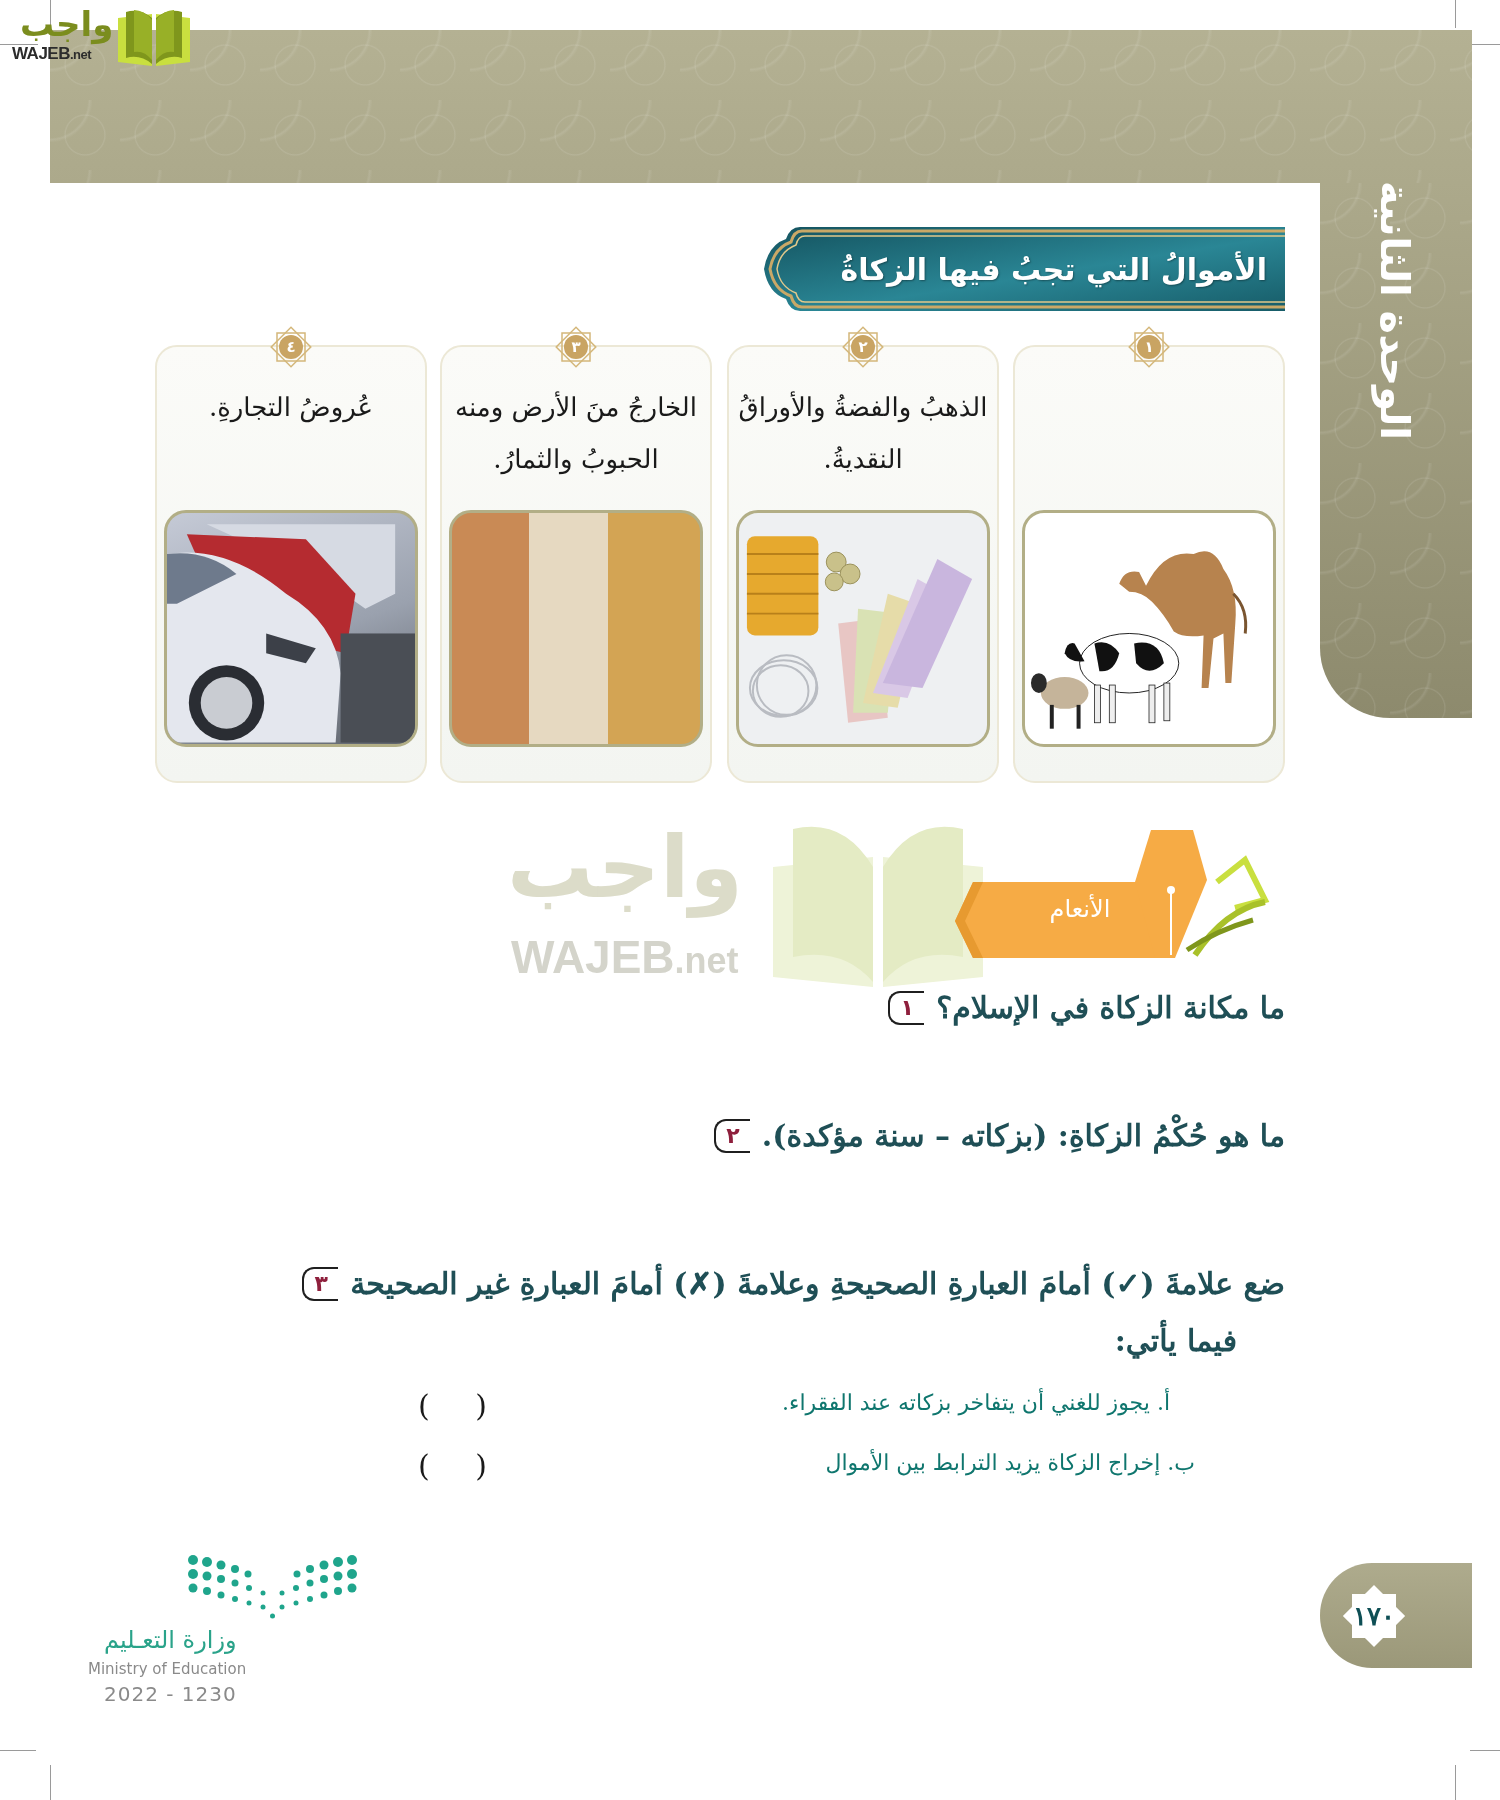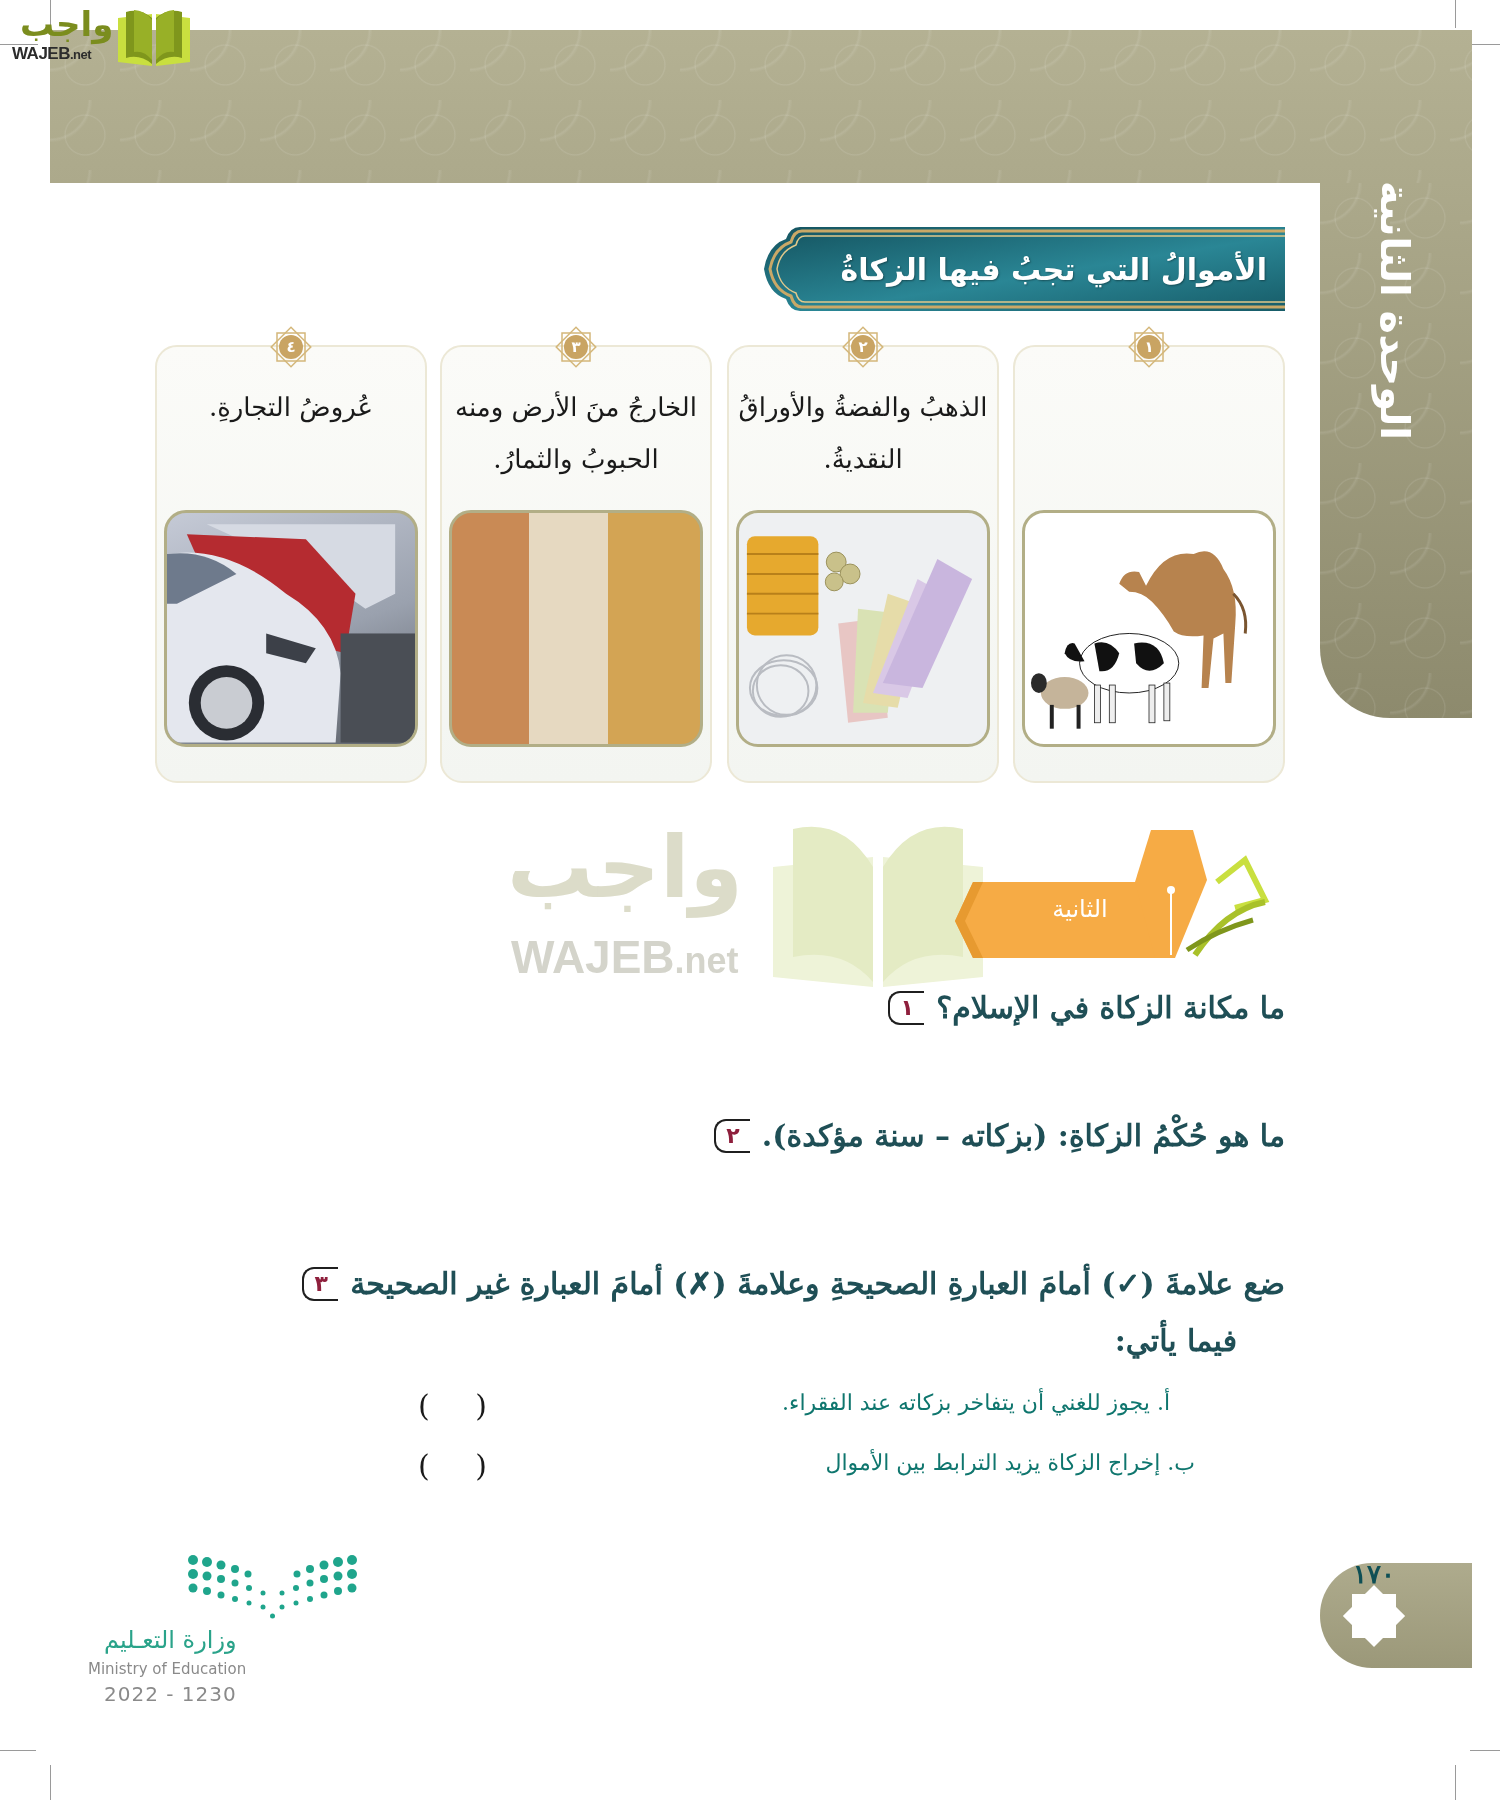--- a/index.html
+++ b/index.html
@@ -124,21 +124,21 @@
   .moe-year { position: absolute; left: 104px; top: 1682px; font-family: "DejaVu Sans", sans-serif; font-size: 20px; color: #8a8a8a; direction: ltr; letter-spacing: 1px; }
 
   
   .page-tab {
     position: absolute; left: 1320px; top: 1563px; width: 152px; height: 105px;
     background: linear-gradient(180deg, #aeab8d 0%, #9b9879 100%);
     border-radius: 52px 0 0 52px;
   }
   .page-star { position: absolute; left: 1340px; top: 1582px; width: 68px; height: 68px; }
   .page-num {
-    position: absolute; left: 1340px; top: 1540px; width: 68px; height: 68px;
+    position: absolute; left: 1340px; top: 1582px; width: 68px; height: 68px;
     display: flex; align-items: center; justify-content: center;
     font-family: Liberation Serif, serif; font-weight: bold; font-size: 26px; color: #0e4f55;
   }
 </style>
 </head>
 <body>
 
 <div class="crop-v" style="left:50px;top:0;height:28px;"></div>
 <div class="crop-h" style="left:0;top:44px;width:38px;"></div>
 <div class="crop-v" style="left:1455px;top:0;height:28px;"></div>
@@ -317,21 +317,21 @@
   <svg width="330" height="130" viewBox="0 0 330 130">
     <path d="M0 91 L18 52 L210 52 L210 128 L18 128 Z" fill="#f6ab45"></path>
     <path d="M0 91 L18 52 L28 52 L10 91 L28 128 L18 128 Z" fill="#e79a30"></path>
     <path d="M200 128 L180 52 L196 0 L238 0 L252 50 L220 128 Z" fill="#f6ab45"></path>
     <line x1="216" y1="60" x2="216" y2="125" stroke="#ffffff" stroke-width="2"></line>
     <circle cx="216" cy="60" r="4" fill="#ffffff"></circle>
     <path d="M262 52 L290 30 L310 70 L280 78" fill="none" stroke="#c9df3f" stroke-width="6"></path>
     <path d="M240 125 Q270 80 310 72" fill="none" stroke="#a9c12a" stroke-width="6"></path>
     <path d="M232 120 Q262 100 298 90" fill="none" stroke="#7f961c" stroke-width="5"></path>
   </svg>
-  <div class="eval-label">الثانية</div>
+  <div class="eval-label">الأنعام</div>
 </div>
 
 <div class="q-row" style="top:990px;">
   <span class="q-text">ما مكانة الزكاة في الإسلام؟</span>
   <span class="q-num">١</span>
 </div>
 
 <div class="q-row" style="top:1118px;">
   <span class="q-text">ما هو حُكْمُ الزكاةِ: (بزكاته – سنة مؤكدة).</span>
   <span class="q-num">٢</span>

